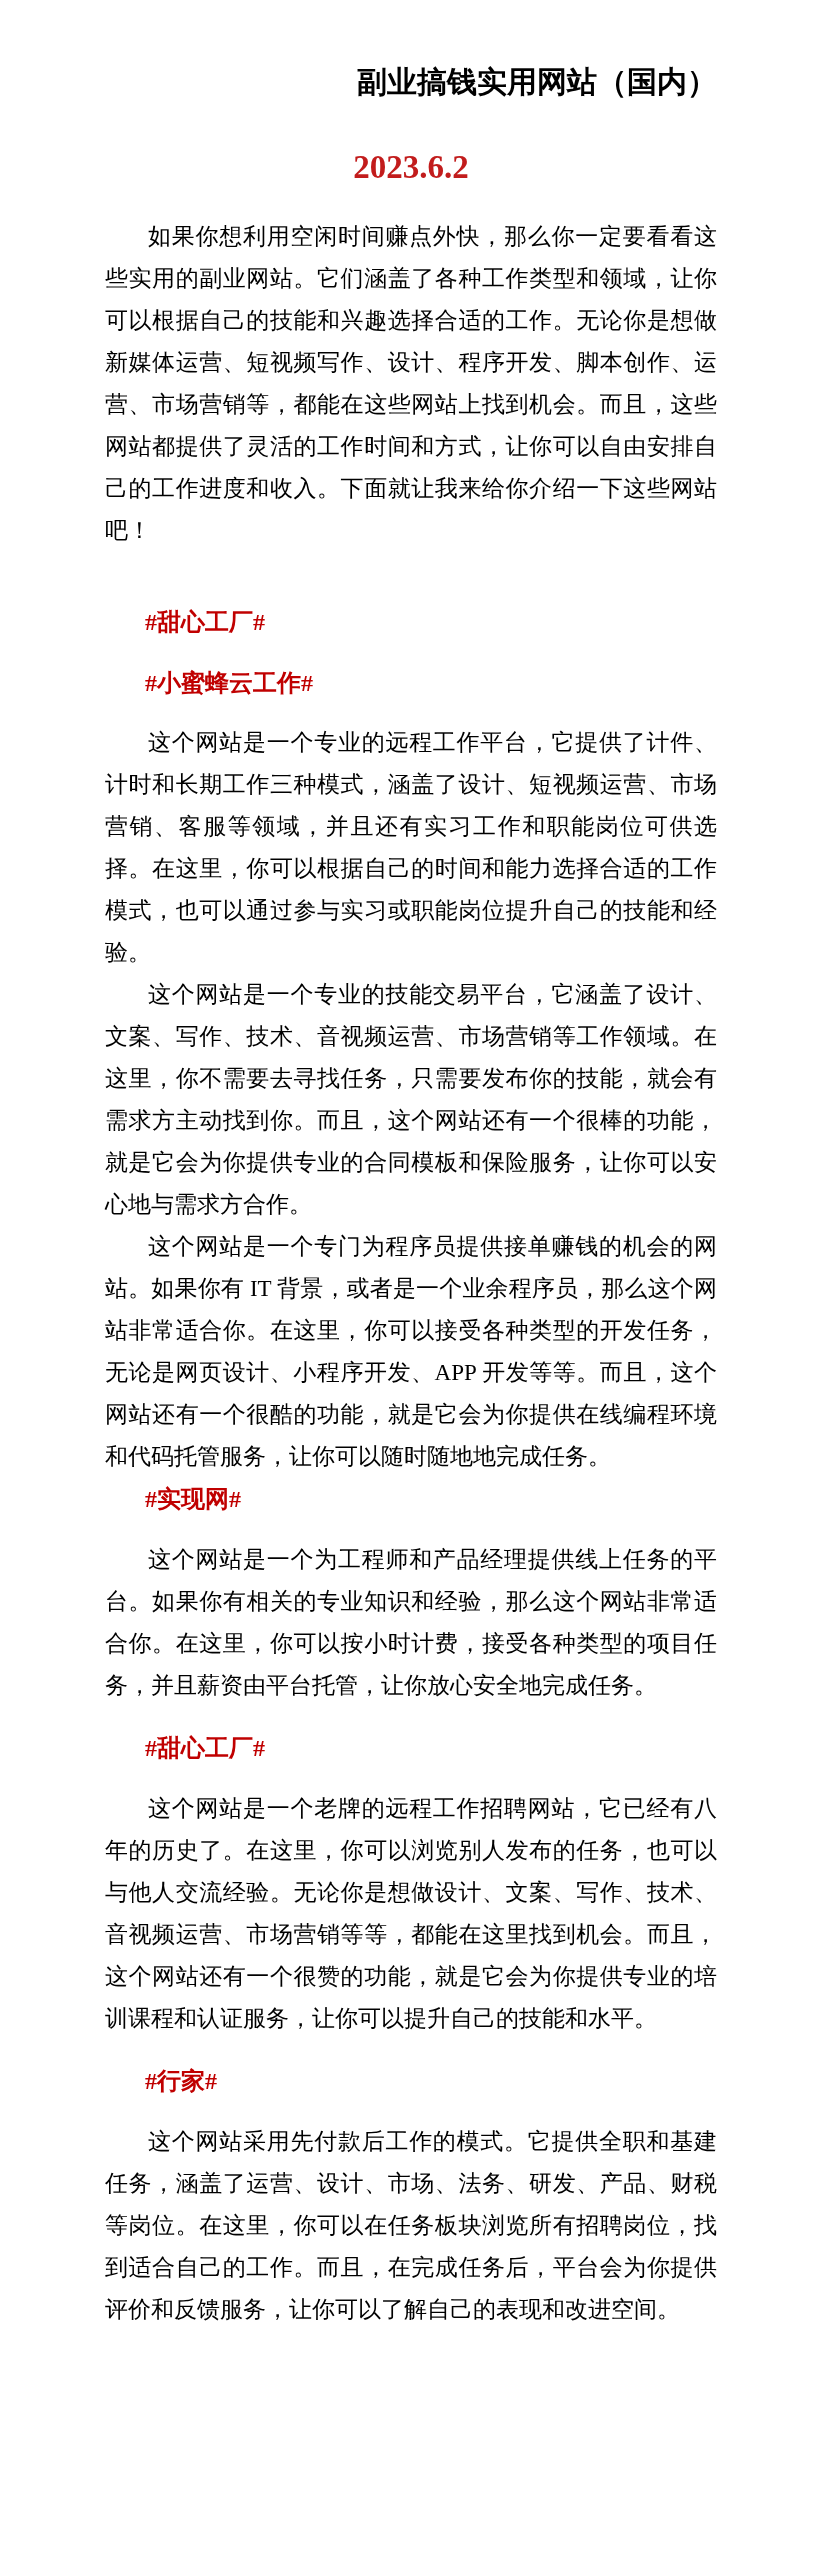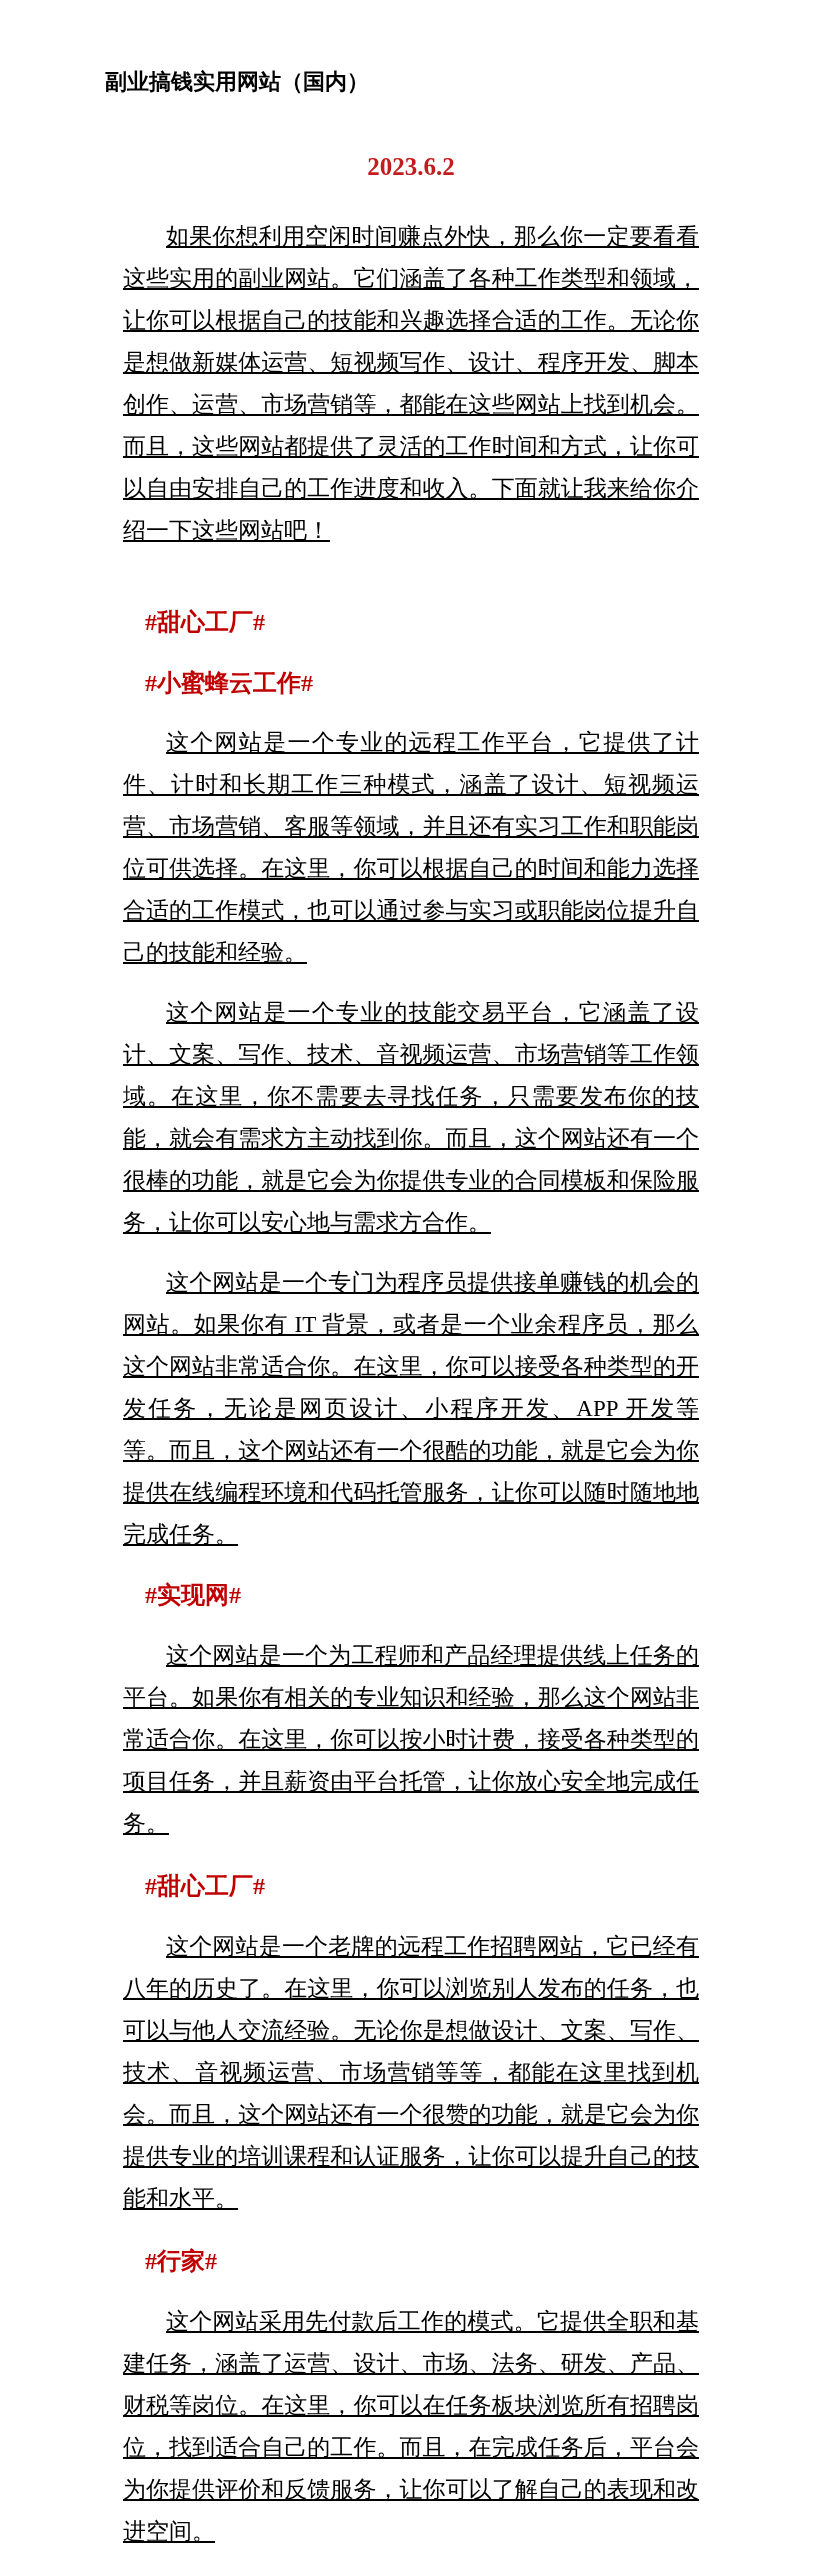--- a/index.html
+++ b/index.html
@@ -12,44 +12,43 @@
   .page {
     width: 818px;
     min-height: 3599px;
     box-sizing: border-box;
     padding: 61px 101px 46px 105px;
     background: var(--bg);
     color: var(--text-color);
     font-family: "Liberation Serif", "DejaVu Serif", serif;
   }
   .doc-title {
-    font-size: 22px;
+    font-size: 30px;
     line-height: 42px;
     font-weight: bold;
-    text-align: left;
+    text-align: right;
     margin: 0 0 43px 0;
     color: var(--text-color);
   }
   .doc-date {
-    font-size: 25px;
+    font-size: 33px;
     line-height: 42px;
     font-weight: bold;
     text-align: center;
     color: var(--date-red);
     margin: 0 0 28px 0;
   }
   .para {
     font-size: 23px;
     line-height: 42px;
     text-align: justify;
     text-indent: 43px;
-    margin: 18px;
+    margin: 0;
     word-break: break-all;
     color: var(--text-color);
-    text-decoration: underline;
   }
   .section-heading {
     font-size: 24px;
     line-height: 42px;
     font-weight: bold;
     color: var(--heading-red);
     margin: 20.6px 0 18.5px 0;
     padding-left: 40px;
   }
   

